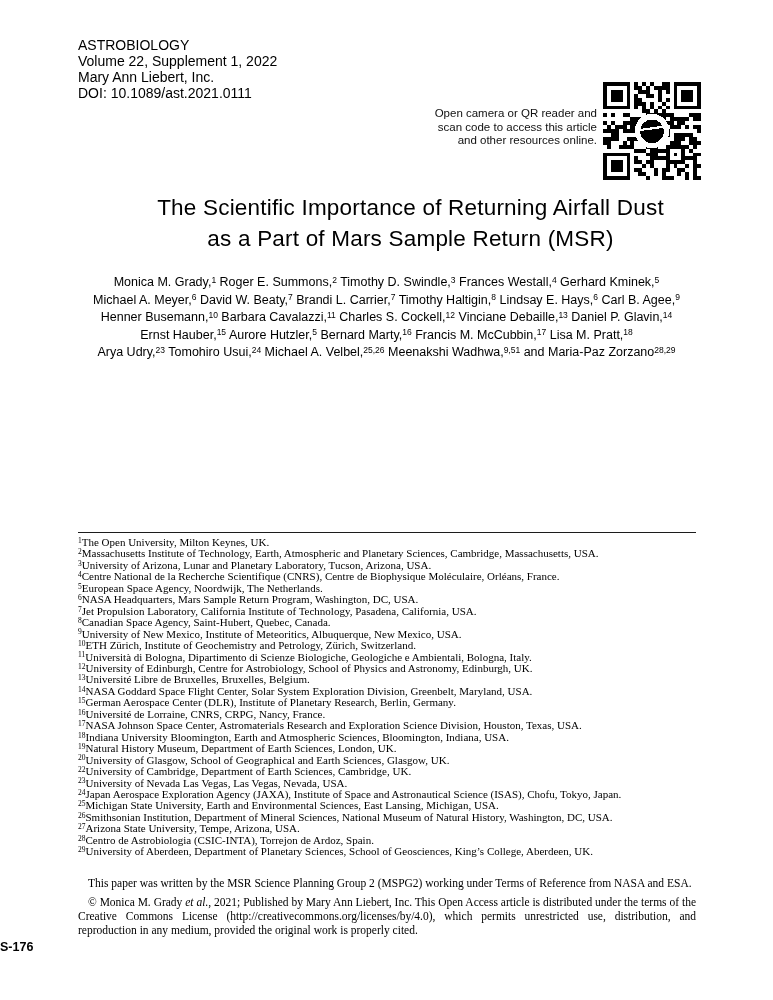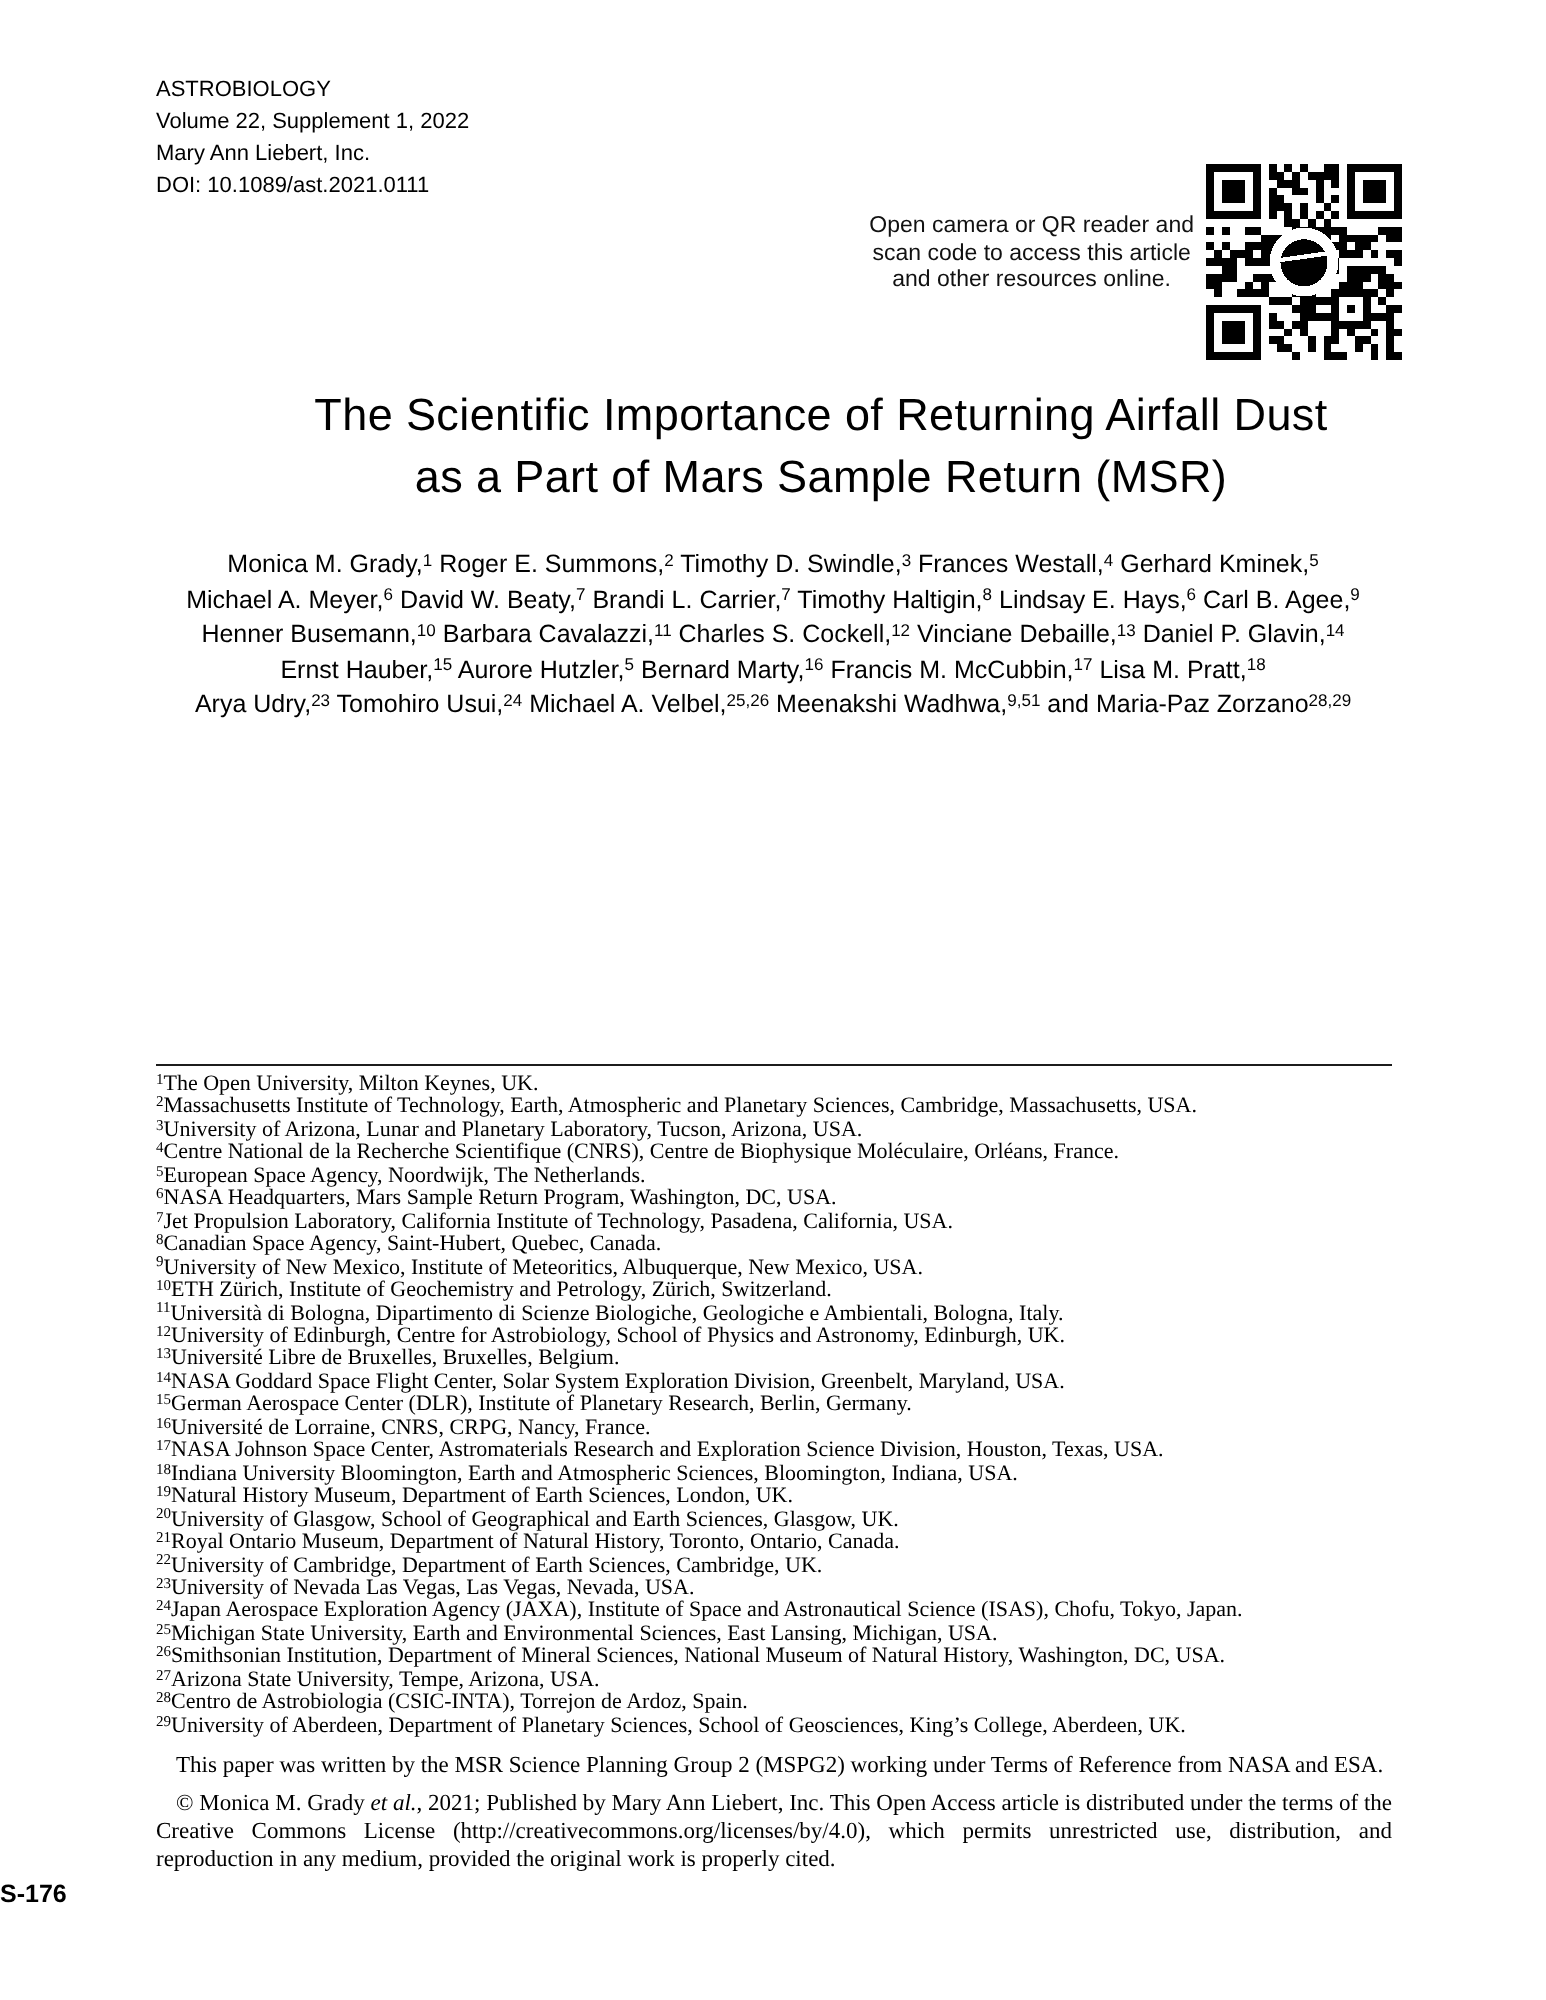--- a/index.html
+++ b/index.html
@@ -1,21 +1,21 @@
 <!DOCTYPE html>
 <html><head>
 <meta charset="utf-8">
 <style>
   html,body{margin:0;padding:0;background:#ffffff;}
   .page{
     position:relative;width:773px;height:1000px;background:#ffffff;color:#000;
     font-family:"Liberation Sans",sans-serif;overflow:hidden;
   }
-  .journal-header{position:absolute;left:78px;top:37px;font-size:11px;line-height:16px;}
-  .qr-caption{position:absolute;top:107px;right:176px;text-align:center;font-size:11.5px;line-height:13.5px;color:#111;}
+  .journal-header{position:absolute;left:78px;top:37px;font-size:14px;line-height:16px;}
+  .qr-caption{position:absolute;top:107px;right:176px;text-align:right;font-size:11.5px;line-height:13.5px;color:#111;}
   .qr-svg{position:absolute;left:603px;top:82px;width:98px;height:98px;}
   .article-title{
     position:absolute;left:0;right:0;top:192px;margin:0;text-align:center;
     font-size:22.5px;line-height:31px;font-weight:400;letter-spacing:0.2px;padding-left:48px;
   }
   .authors{position:absolute;left:30px;right:30px;top:274px;text-align:center;font-size:12.5px;line-height:17.5px;}
   .authors sup{font-size:8.5px;line-height:0;position:relative;top:-0.38em;vertical-align:baseline;}
   .rule{position:absolute;left:78px;top:532px;width:618px;height:1px;background:#1c1c1c;}
   .affils{
     position:absolute;left:78px;top:537px;width:660px;
@@ -320,21 +320,20 @@
       <div class="affil-line"><sup>11</sup><span>Università di Bologna, Dipartimento di Scienze Biologiche, Geologiche e Ambientali, Bologna, Italy.</span></div>
       <div class="affil-line"><sup>12</sup><span>University of Edinburgh, Centre for Astrobiology, School of Physics and Astronomy, Edinburgh, UK.</span></div>
       <div class="affil-line"><sup>13</sup><span>Université Libre de Bruxelles, Bruxelles, Belgium.</span></div>
       <div class="affil-line"><sup>14</sup><span>NASA Goddard Space Flight Center, Solar System Exploration Division, Greenbelt, Maryland, USA.</span></div>
       <div class="affil-line"><sup>15</sup><span>German Aerospace Center (DLR), Institute of Planetary Research, Berlin, Germany.</span></div>
       <div class="affil-line"><sup>16</sup><span>Université de Lorraine, CNRS, CRPG, Nancy, France.</span></div>
       <div class="affil-line"><sup>17</sup><span>NASA Johnson Space Center, Astromaterials Research and Exploration Science Division, Houston, Texas, USA.</span></div>
       <div class="affil-line"><sup>18</sup><span>Indiana University Bloomington, Earth and Atmospheric Sciences, Bloomington, Indiana, USA.</span></div>
       <div class="affil-line"><sup>19</sup><span>Natural History Museum, Department of Earth Sciences, London, UK.</span></div>
       <div class="affil-line"><sup>20</sup><span>University of Glasgow, School of Geographical and Earth Sciences, Glasgow, UK.</span></div>
-      <div class="affil-line"><sup>21</sup><span>Royal Ontario Museum, Department of Natural History, Toronto, Ontario, Canada.</span></div>
       <div class="affil-line"><sup>22</sup><span>University of Cambridge, Department of Earth Sciences, Cambridge, UK.</span></div>
       <div class="affil-line"><sup>23</sup><span>University of Nevada Las Vegas, Las Vegas, Nevada, USA.</span></div>
       <div class="affil-line"><sup>24</sup><span>Japan Aerospace Exploration Agency (JAXA), Institute of Space and Astronautical Science (ISAS), Chofu, Tokyo, Japan.</span></div>
       <div class="affil-line"><sup>25</sup><span>Michigan State University, Earth and Environmental Sciences, East Lansing, Michigan, USA.</span></div>
       <div class="affil-line"><sup>26</sup><span>Smithsonian Institution, Department of Mineral Sciences, National Museum of Natural History, Washington, DC, USA.</span></div>
       <div class="affil-line"><sup>27</sup><span>Arizona State University, Tempe, Arizona, USA.</span></div>
       <div class="affil-line"><sup>28</sup><span>Centro de Astrobiologia (CSIC-INTA), Torrejon de Ardoz, Spain.</span></div>
       <div class="affil-line"><sup>29</sup><span>University of Aberdeen, Department of Planetary Sciences, School of Geosciences, King’s College, Aberdeen, UK.</span></div>
     </div>
 

